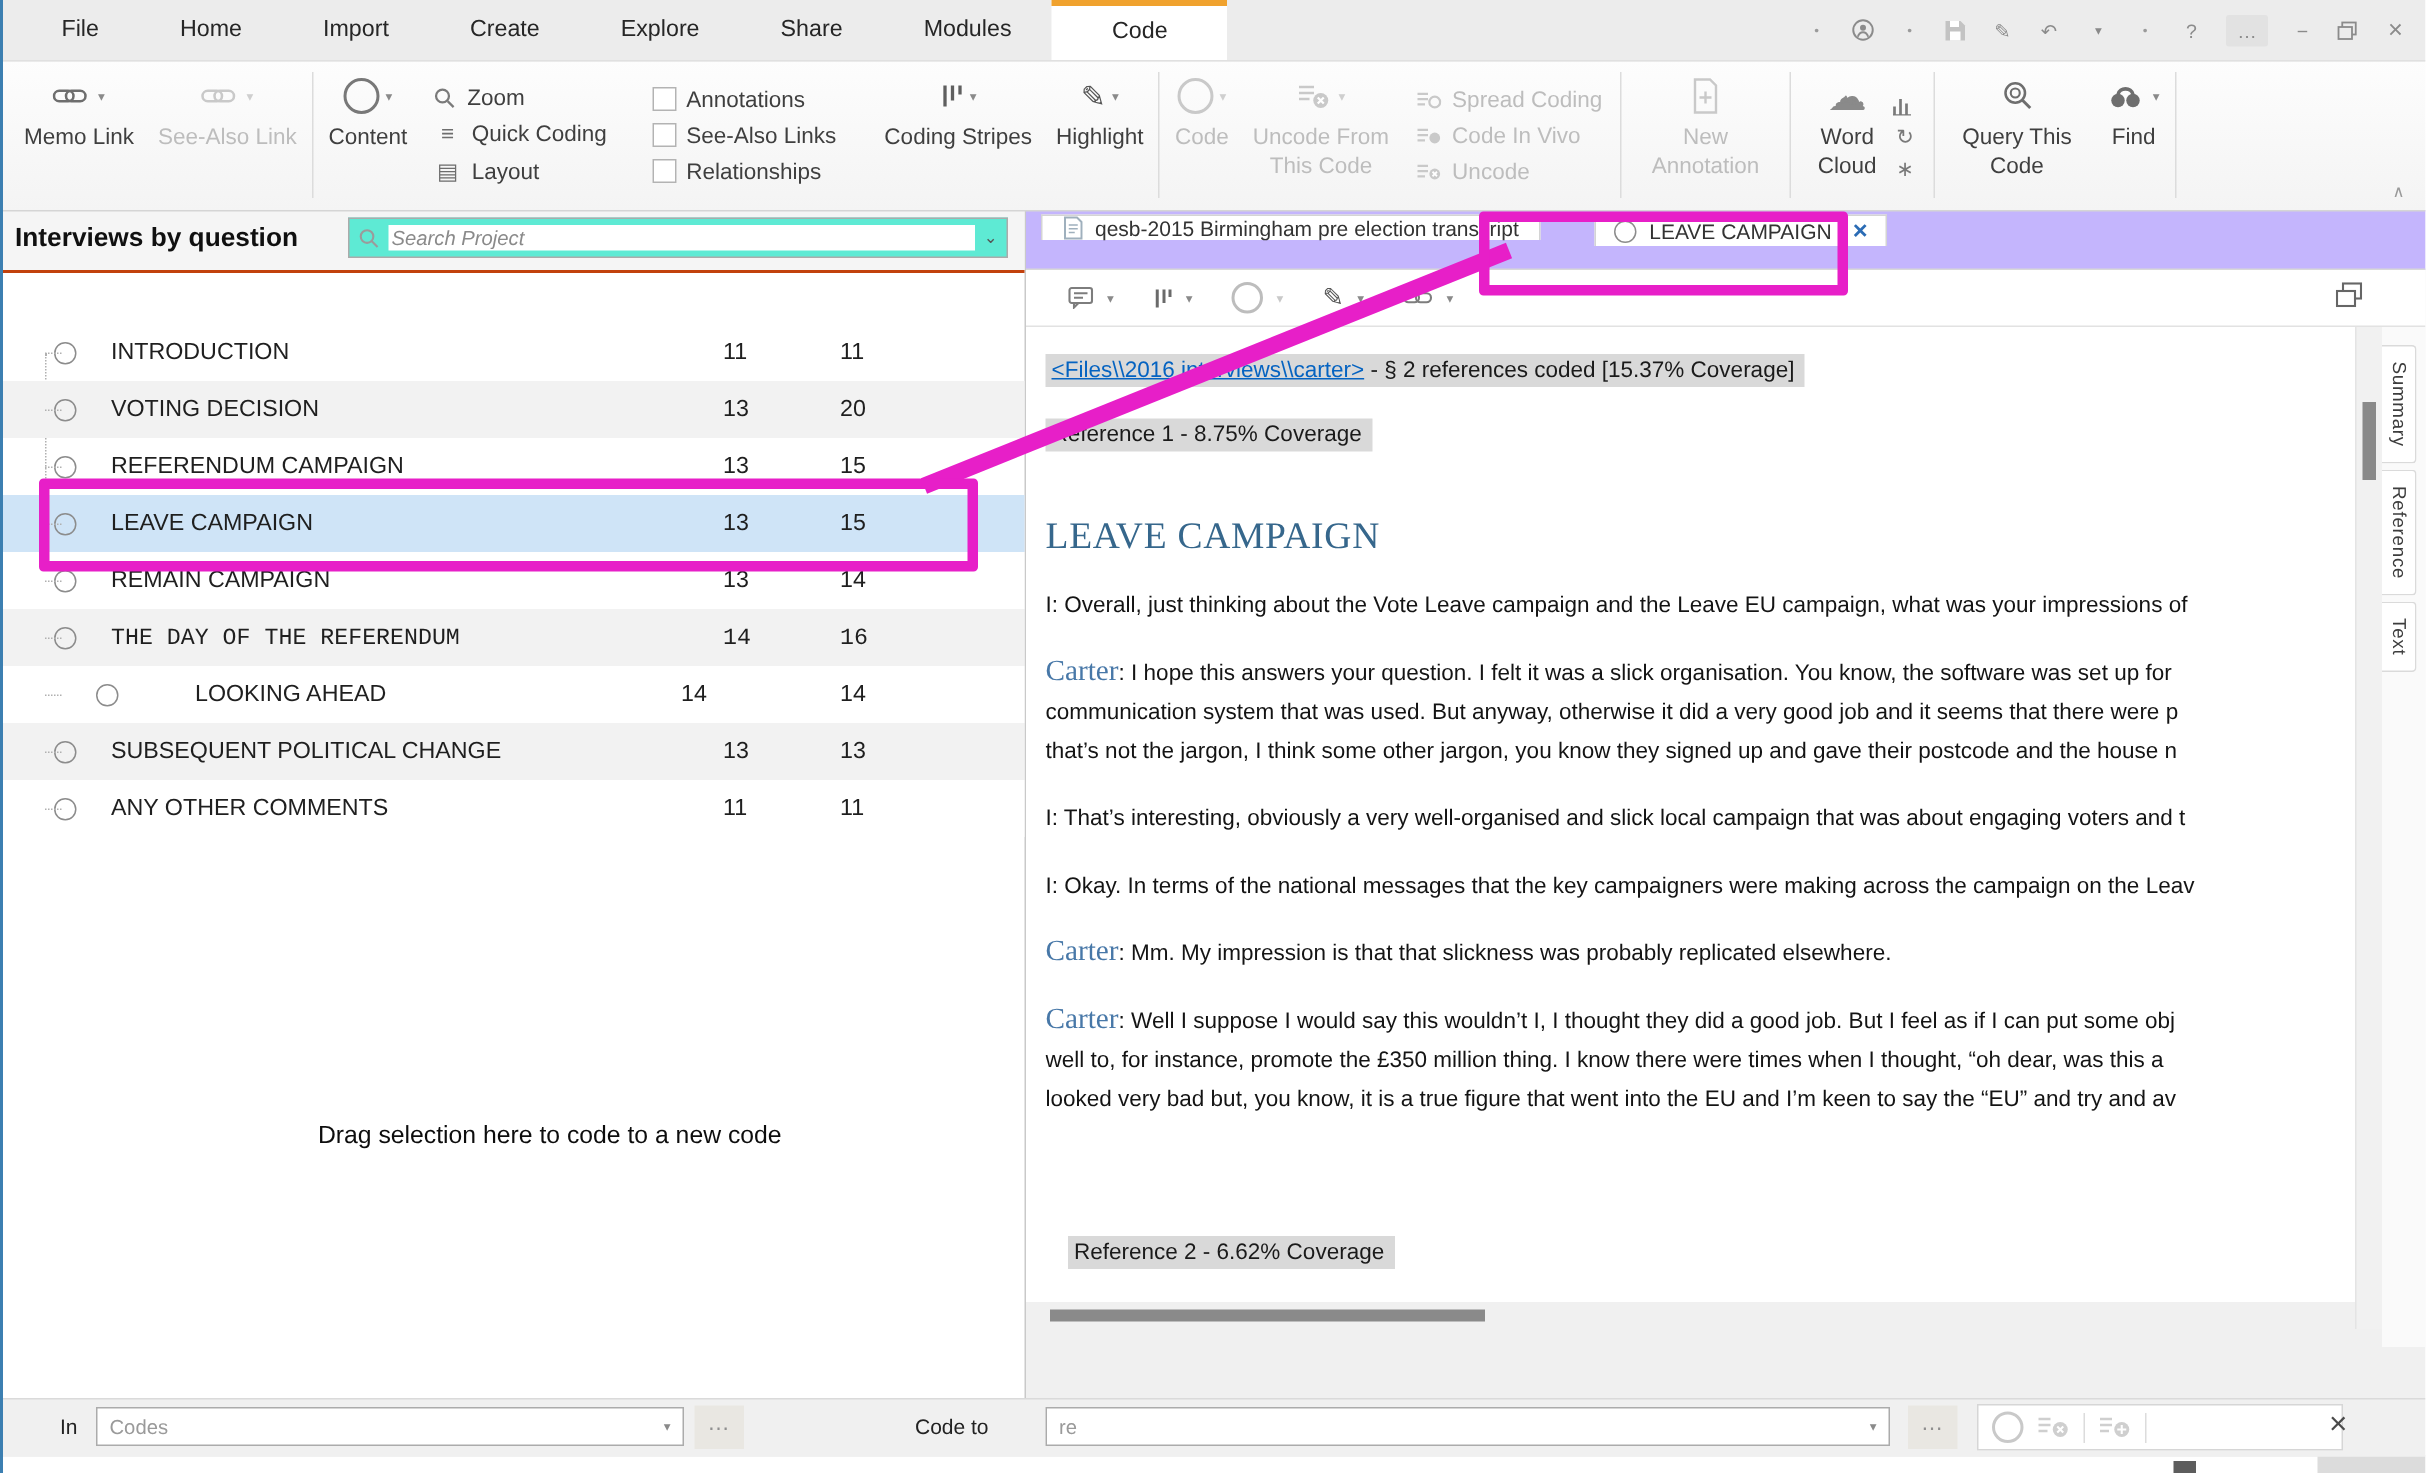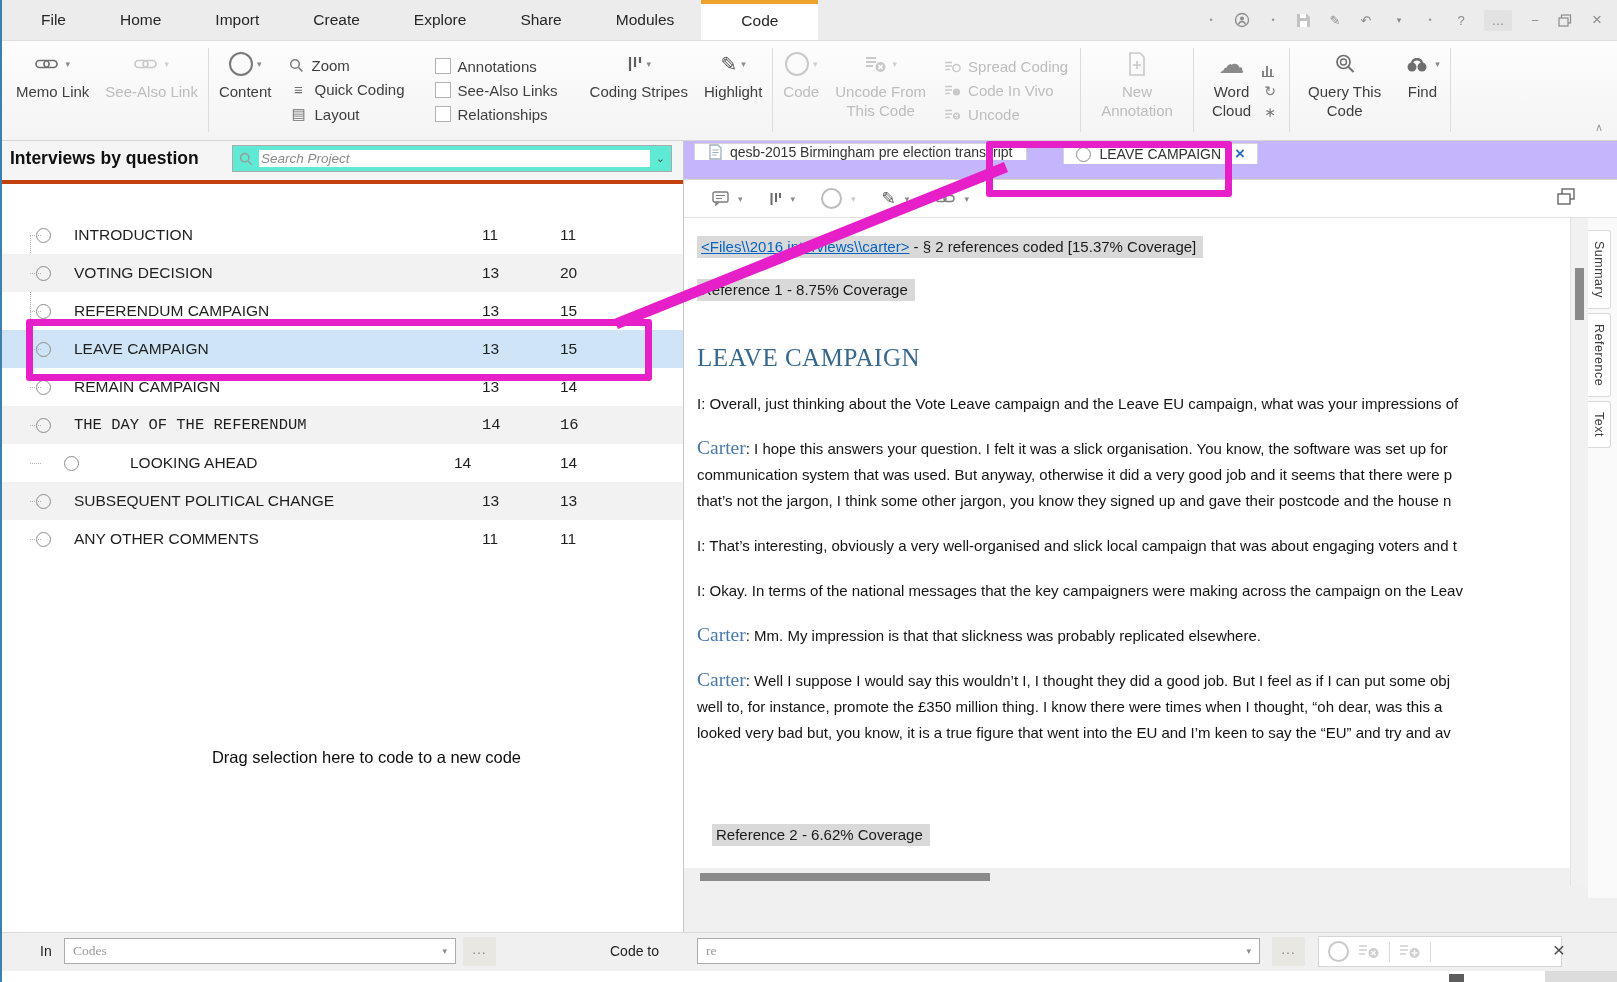--- a/index.html
+++ b/index.html
@@ -40,21 +40,21 @@
   .circle-ic{width:17px;height:17px;border:2px solid #787878;border-radius:50%;display:inline-block;}
   .dis .circle-ic{border-color:#c9c9c9;}
   .minicol{display:flex;flex-direction:column;justify-content:center;gap:7px;padding:2px 8px 0 2px;}
   .minicol .mi{color:#7a7a7a;font-size:14px;line-height:14px;text-align:center;width:18px;}
   .collapse-ch{position:absolute;right:14px;bottom:6px;color:#9a9a9a;font-size:11px;}
   svg.ic{display:block;}
 
   
   .left-panel{left:0;top:140px;width:684px;height:792px;background:#fff;border-right:1px solid #c9c9c9;
               box-sizing:border-box;z-index:3;}
-  .lp-header{position:absolute;left:0;top:0;width:100%;height:40px;background:#f5f5f5;border-bottom:4px solid #c2410c;}
+  .lp-header{position:absolute;left:0;top:0;width:100%;height:40px;background:#f5f5f5;border-bottom:2px solid #c2410c;}
   .lp-title{position:absolute;left:10px;top:8px;font-size:17.5px;font-weight:bold;color:#101010;}
   .searchbox{position:absolute;left:232px;top:5px;width:440px;height:27px;background:#5eead4;border:1px solid #ababab;
              box-sizing:border-box;display:flex;align-items:center;padding:0 6px;gap:6px;}
   .searchbox input{border:none;outline:none;flex:1;font-family:"Liberation Sans",sans-serif;
                    font-size:13.5px;font-style:italic;color:#444;}
   .searchbox input::placeholder{color:#8a8a8a;}
   .sb-caret{color:#555;font-size:11px;}
   .lp-thead{position:absolute;left:0;top:40px;width:100%;height:36px;background:#fff;border-bottom:1px solid #e6e6e6;
             display:grid;grid-template-columns:36px 38px 1fr 78px 132px;align-items:center;font-size:15.5px;color:#2b2b2b;}
   .lp-thead .hc{border-left:1px solid #e3e3e3;height:24px;display:flex;align-items:center;padding-left:9px;}
@@ -102,21 +102,21 @@
   .vthumb{position:absolute;left:4px;top:50px;width:9px;height:52px;background:#8a8a8a;}
   .side-tabs{position:absolute;left:904px;top:78px;width:29px;height:668px;background:#fafafa;}
   .stab{writing-mode:vertical-rl;background:#fff;border:1px solid #dadada;border-left:none;color:#3d3d3d;
         font-size:12.5px;padding:10px 4px;margin-bottom:4px;border-radius:0 3px 3px 0;letter-spacing:0.5px;}
   .stab-wrap{display:flex;flex-direction:column;align-items:flex-start;padding-top:12px;}
 
   
   .bottombar{left:0;top:932px;width:1617px;height:38px;background:#f0f0f0;border-top:1px solid #dadada;z-index:6;}
   .bb-label{position:absolute;top:10px;font-size:14px;color:#222;}
   .bb-input{position:absolute;top:5px;height:26px;background:#fff;border:1px solid #ababab;box-sizing:border-box;
-            display:flex;align-items:center;padding:0 8px;font-size:13.5px;color:#9a9a9a;font-family:Liberation Serif, serif;}
+            display:flex;align-items:center;padding:0 8px;font-size:13.5px;color:#9a9a9a;}
   .bb-input .flex{flex:1;}
   .bb-more{position:absolute;top:4px;width:33px;height:29px;background:#e9e7e2;color:#8f8f8f;text-align:center;
            line-height:24px;font-size:15px;letter-spacing:1px;}
   .bb-iconbox{position:absolute;left:1318px;top:3px;width:244px;height:31px;background:#fff;border:1px solid #d6d6d6;
               box-sizing:border-box;display:flex;align-items:center;gap:9px;padding:0 9px;}
   .bb-sep{width:1px;height:20px;background:#dcdcdc;}
   .bb-close{position:absolute;right:52px;top:5px;font-size:21px;color:#4a4a4a;}
   .bb-circle{width:17px;height:17px;border:2.5px solid #c9c9c9;border-radius:50%;}
 
   .bottomstrip{left:0;top:970px;width:1617px;height:12px;background:#fff;border-top:1px solid #e7e7e7;}

